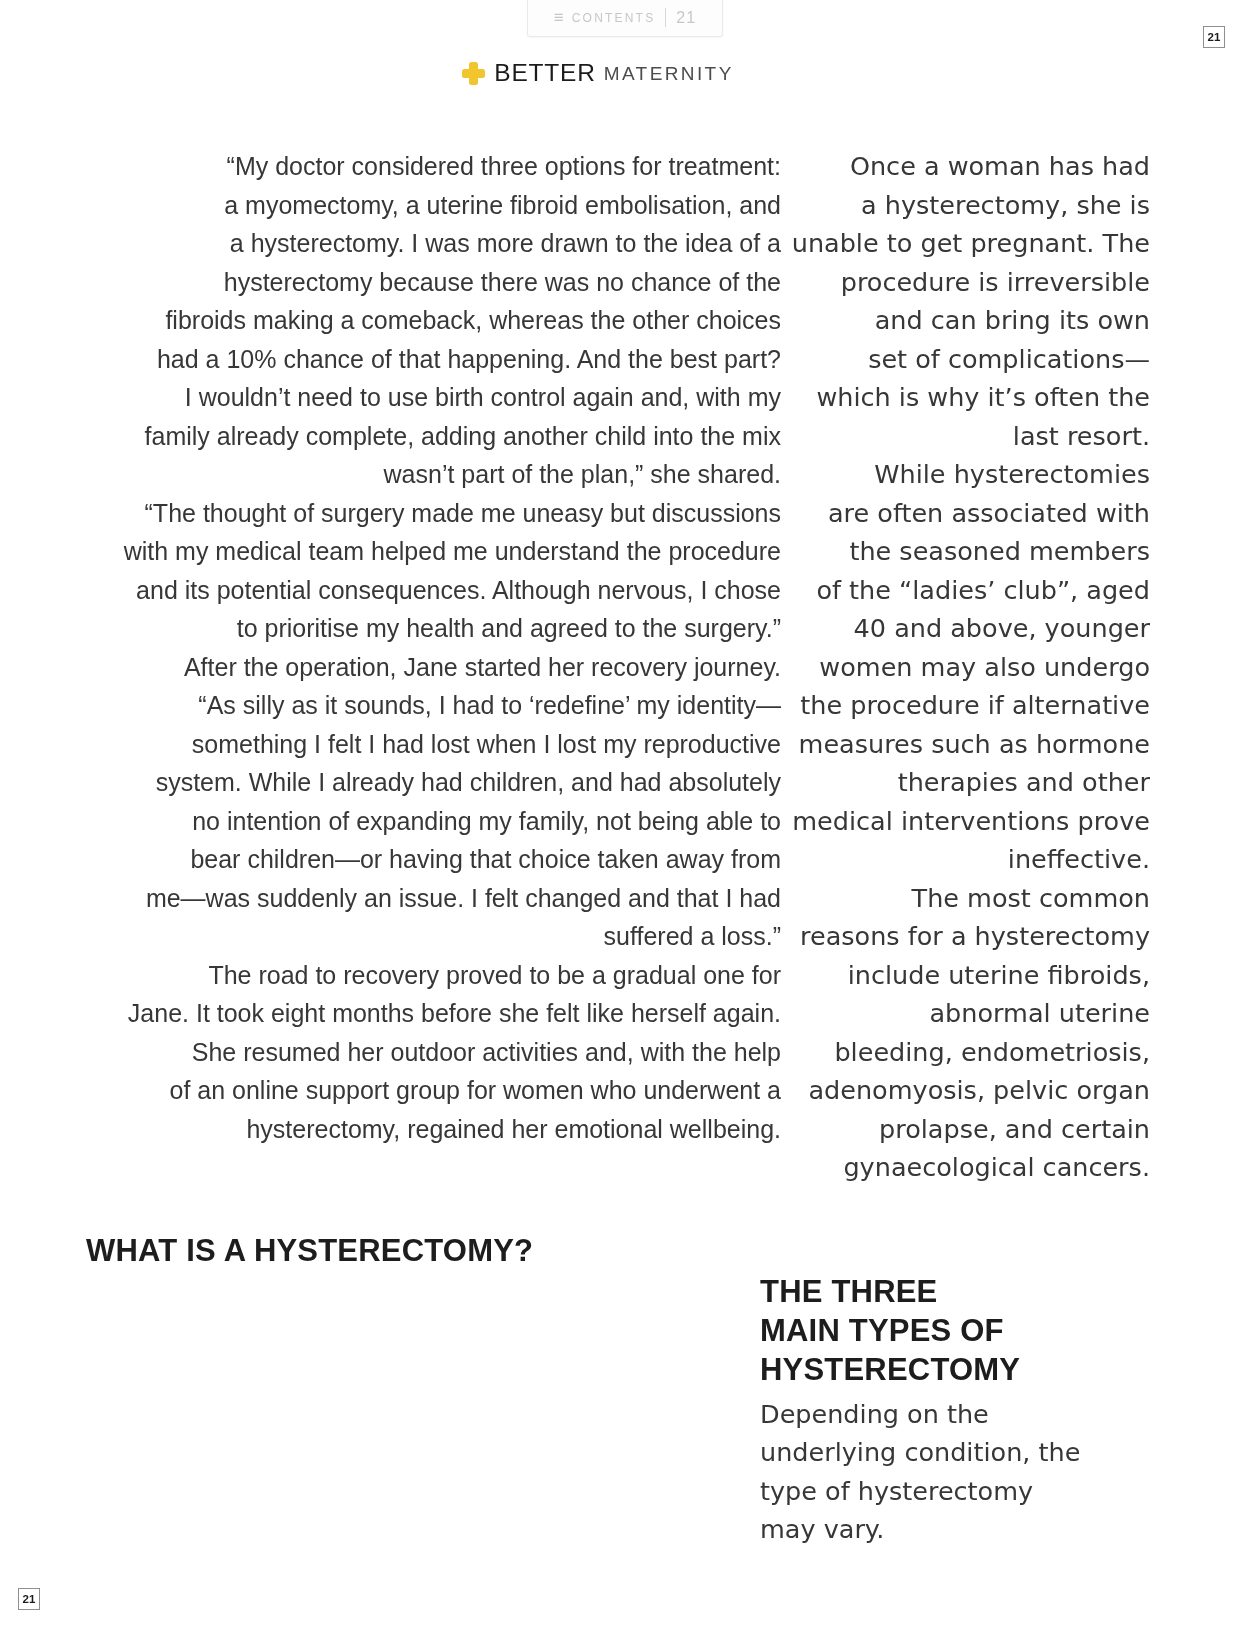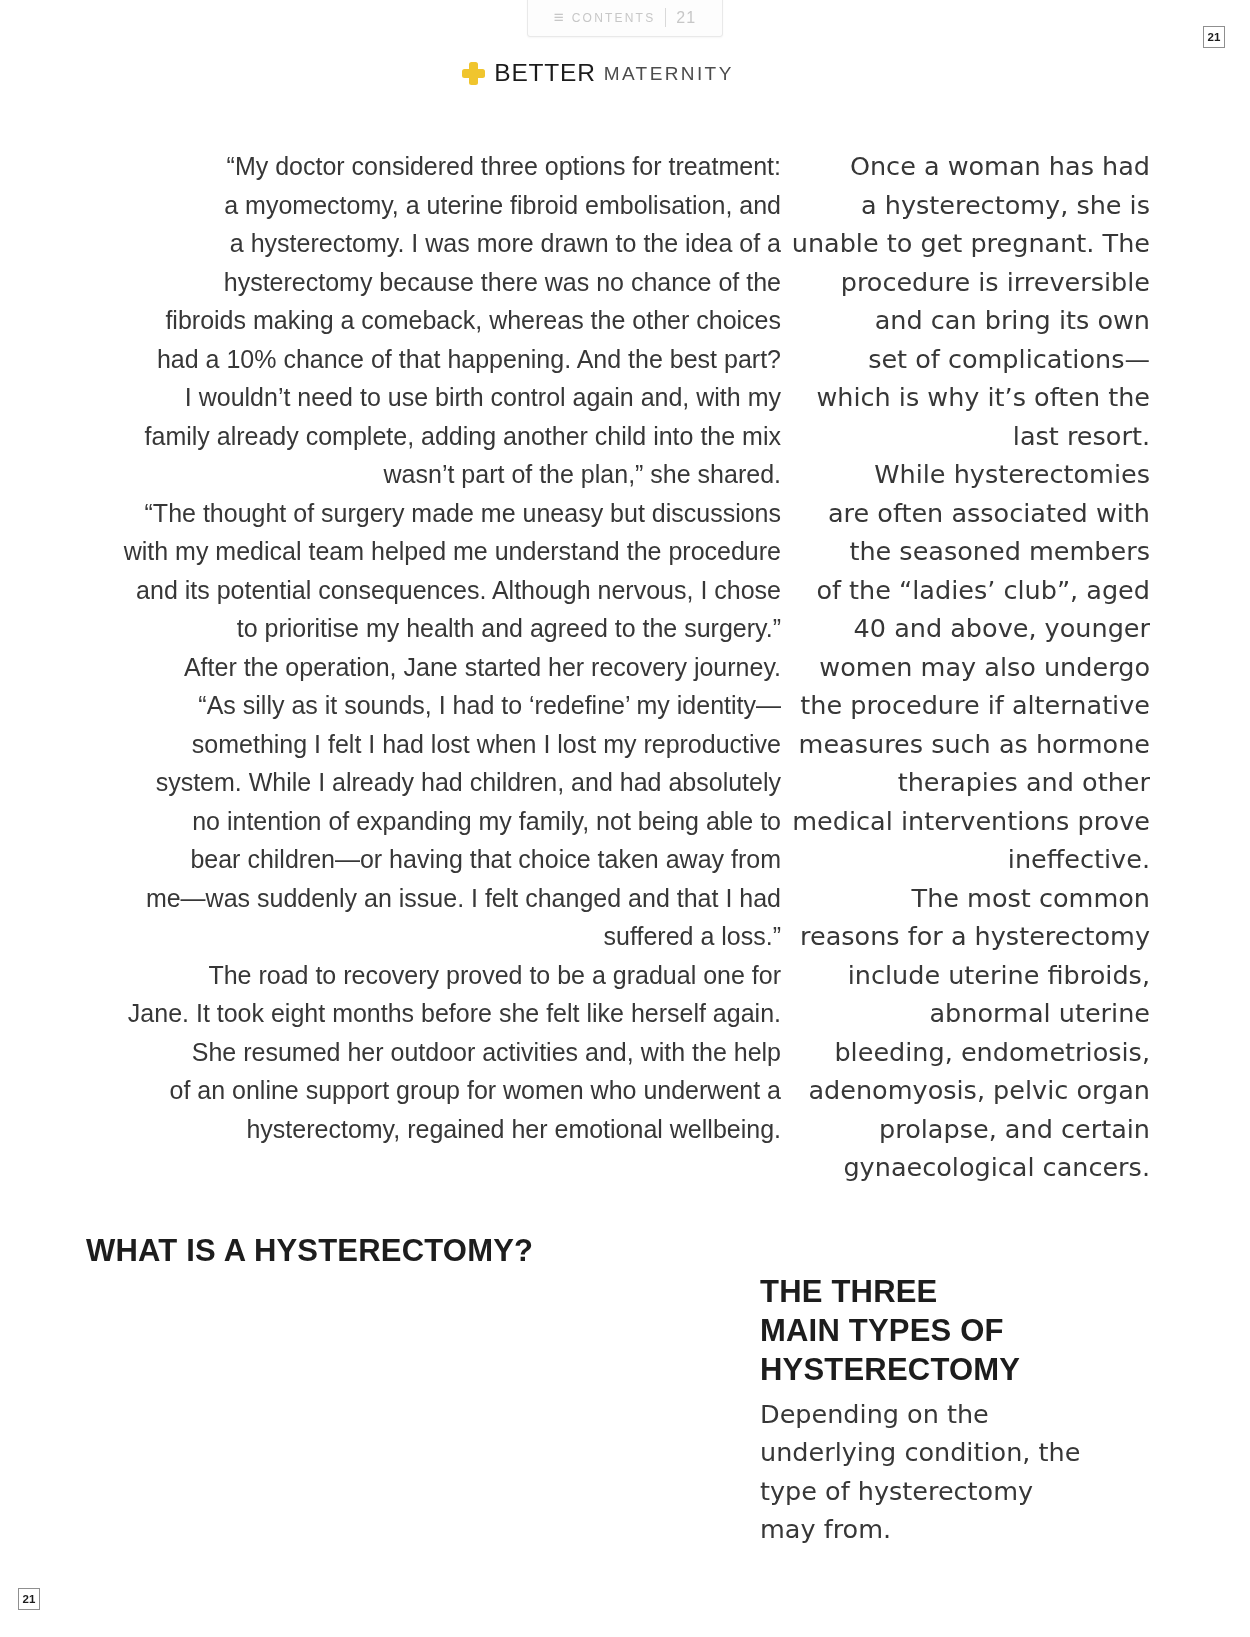--- a/index.html
+++ b/index.html
@@ -181,16 +181,16 @@
 bleeding, endometriosis,
 adenomyosis, pelvic organ
 prolapse, and certain
 gynaecological cancers.</p>
     <h2 class="section-heading">THE THREE
 MAIN TYPES OF
 HYSTERECTOMY</h2>
     <p class="body-par">Depending on the
 underlying condition, the
 type of hysterectomy
-may from.</p>
+may vary.</p>
   </div>
 
 </div>
 
 </body></html>

